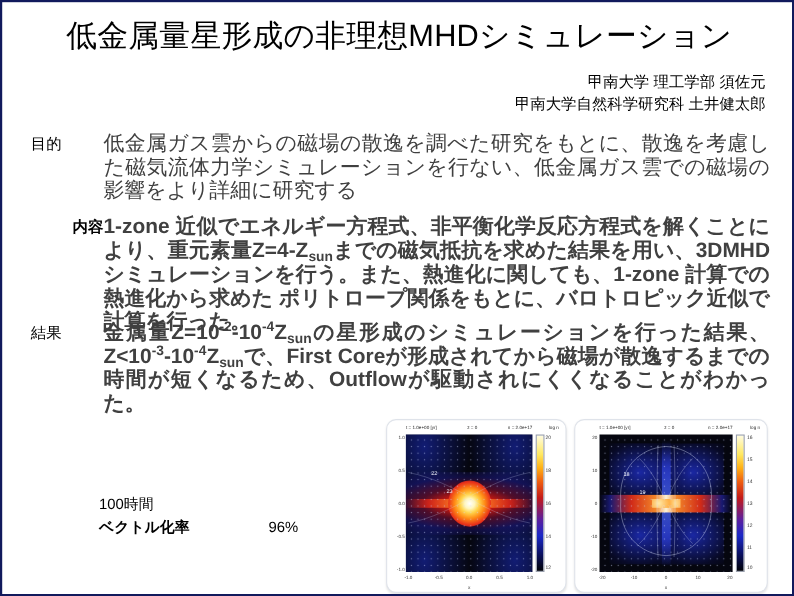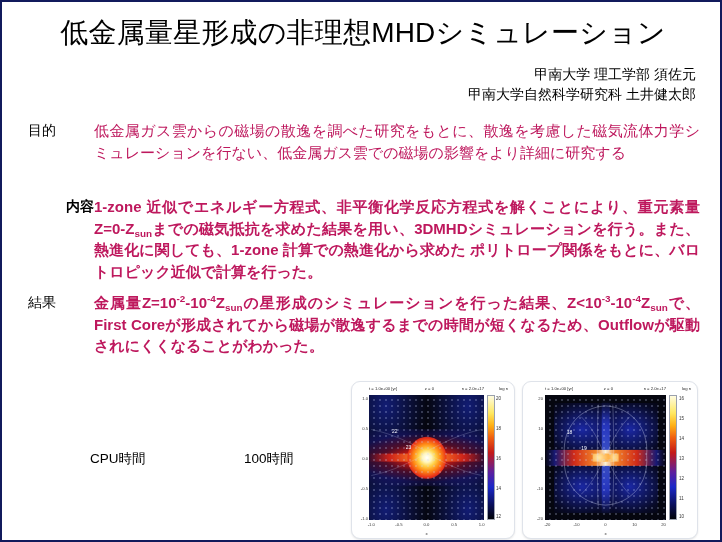--- a/index.html
+++ b/index.html
@@ -56,23 +56,23 @@
   }
   .row-label {
     flex: 0 0 66px;
     font-size: 14px;
     line-height: 21px;
     color: #000000;
   }
   .row-label.bold { font-weight: bold; text-align: right; }
   .row-body {
     flex: 1 1 auto;
-    font-size: 15px;
+    font-size: 19px;
     line-height: 21.5px;
-    color: #be185d;
+    color: #404040;
     text-align: justify;
   }
   .row-body.bold { font-weight: bold; }
 
   .row-mokuteki { top: 118px; }
   .row-naiyou   { top: 194px; }
   .row-kekka    { top: 290px; }
 
   sup, sub {
     font-size: 0.66em;
@@ -328,32 +328,35 @@
     <div>甲南大学自然科学研究科  土井健太郎</div>
   </div>
 
   <div class="row row-mokuteki">
     <div class="row-label">目的</div>
     <div class="row-body">低金属ガス雲からの磁場の散逸を調べた研究をもとに、散逸を考慮した磁気流体力学シミュレーションを行ない、低金属ガス雲での磁場の影響をより詳細に研究する</div>
   </div>
 
   <div class="row row-naiyou">
     <div class="row-label bold">内容</div>
-    <div class="row-body bold"><span>1-zone 近似でエネルギー方程式、非平衡化学反応方程式を解くことにより、重元素量Z=0-Z</span><sub>sun</sub><span>までの磁気抵抗を求めた結果を用い、3DMHDシミュレーションを行う。また、熱進化に関しても、1-zone 計算での熱進化から求めた ポリトロープ関係をもとに、バロトロピック近似で計算を行った。</span></div>
+    <div class="row-body bold"><span>1-zone 近似でエネルギー方程式、非平衡化学反応方程式を解くことにより、重元素量Z=4-Z</span><sub>sun</sub><span>までの磁気抵抗を求めた結果を用い、3DMHDシミュレーションを行う。また、熱進化に関しても、1-zone 計算での熱進化から求めた ポリトロープ関係をもとに、バロトロピック近似で計算を行った。</span></div>
   </div>
 
   <div class="row row-kekka">
     <div class="row-label">結果</div>
     <div class="row-body bold"><span>金属量Z=10</span><sup>-2</sup><span>-10</span><sup>-4</sup><span>Z</span><sub>sun</sub><span>の星形成のシミュレーションを行った結果、Z&lt;10</span><sup>-3</sup><span>-10</span><sup>-4</sup><span>Z</span><sub>sun</sub><span>で、First Coreが形成されてから磁場が散逸するまでの時間が短くなるため、Outflowが駆動されにくくなることがわかった。</span></div>
   </div>
 
   <div class="spec">
     <div class="spec-row">
-      <div class="spec-key">CPU時間</div>
       <div class="spec-val">100時間</div>
+    </div>
+    <div class="spec-row">
+      <div class="spec-key bold">ベクトル化率</div>
+      <div class="spec-val">96%</div>
     </div>
   </div>
 
   <div class="figure fig-left">
     <div class="fig-inner">
 
       <div class="fig-header">
         <span>t = 1.0e+00 [yr]</span>
         <span>z = 0</span>
         <span>n = 2.0e+17</span>

